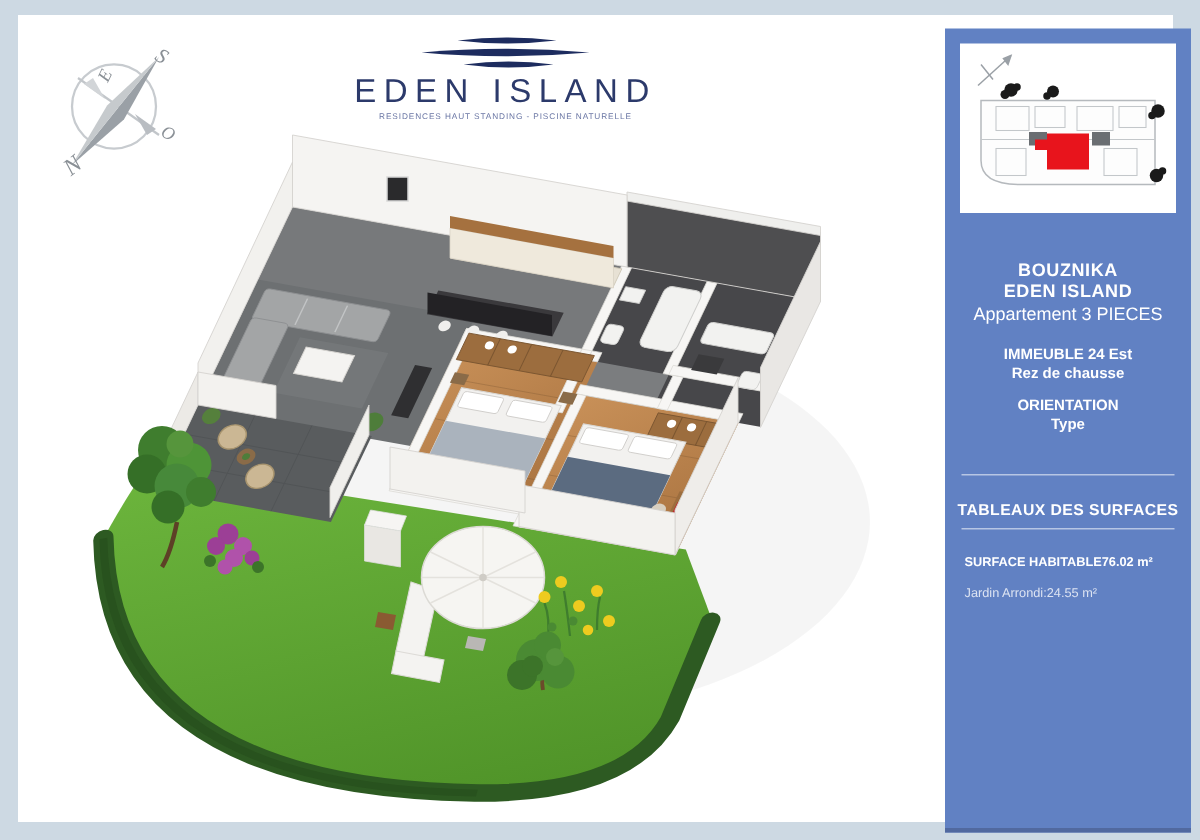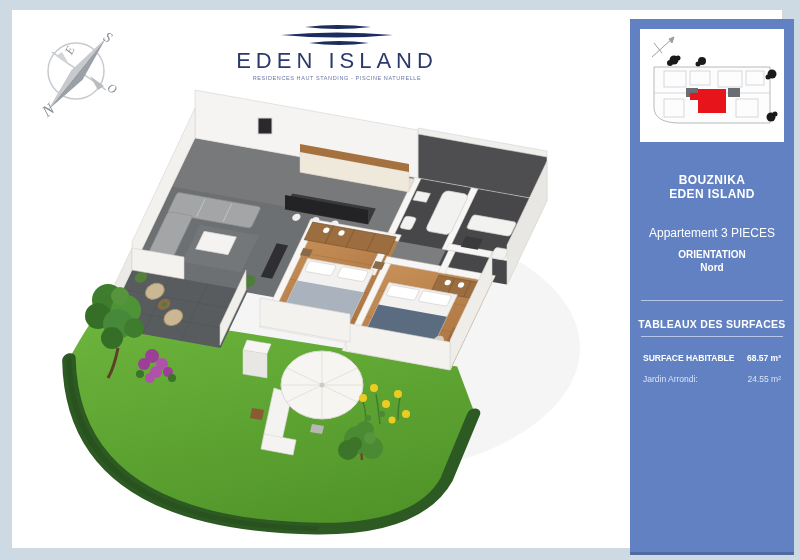--- a/index.html
+++ b/index.html
@@ -21,28 +21,28 @@
   
   .sidebar{
     position:absolute;left:618px;top:9px;width:164px;height:533px;
     background:#6181c3;border-bottom:3px solid #51699f;color:#fff;
   }
   .thumb{
     position:absolute;left:10px;top:10px;width:144px;height:113px;background:#fff;
   }
   .sb-text{position:absolute;left:0;top:123px;width:100%;text-align:center;}
   .sb-title{margin-top:31px;font-size:12px;font-weight:bold;letter-spacing:.4px;line-height:14px;}
-  .sb-apt{margin-top:25px;font-size:12px;line-height:14px;}
+  .sb-apt{margin-top:1px;font-size:12px;line-height:14px;}
   .sb-small{margin-top:14px;font-size:10px;font-weight:bold;line-height:13px;}
   .sb-small2{margin-top:8px;font-size:10px;font-weight:bold;line-height:13px;}
   .sb-divider{height:1px;background:rgba(255,255,255,.55);margin:0 11px;}
   .d1{margin-top:26px;} .d2{margin-top:6px;}
   .sb-surf-title{margin-top:17px;font-size:10.5px;font-weight:bold;letter-spacing:.3px;}
   .surf-rows{margin-top:16px;padding:0 13px;}
-  .surf-row{display:flex;justify-content:space-between;font-size:8.5px;margin-bottom:11px;}
+  .surf-row{display:flex;font-size:8.5px;margin-bottom:11px;}
   .surf-row.bold{font-weight:bold;}
   .surf-row.dim{color:rgba(255,255,255,.78);}
   
   svg text{font-family:"Liberation Sans",sans-serif;}
   .compass-letter{font-family:"Liberation Serif",serif;font-style:italic;fill:#8a9096;}
 </style>
 </head>
 <body>
 
 <div class="page">
@@ -341,31 +341,35 @@
     </div>
 
     <div class="sb-text">
       <div class="sb-title">
         <div>BOUZNIKA</div>
         <div>EDEN ISLAND</div>
       </div>
       <div class="sb-apt">
         <div>Appartement 3 PIECES</div>
       </div>
+      <div class="sb-small">
+        <div>IMMEUBLE 24 Est</div>
+        <div>Rez de chausse</div>
+      </div>
       <div class="sb-small2">
         <div>ORIENTATION</div>
-        <div>Nord</div>
+        <div>Type</div>
       </div>
       <div class="sb-divider d1"></div>
       <div class="sb-surf-title">TABLEAUX DES SURFACES</div>
       <div class="sb-divider d2"></div>
       <div class="surf-rows">
         <div class="surf-row bold">
           <span>SURFACE HABITABLE</span>
-          <span>68.57 m²</span>
+          <span>76.02 m²</span>
         </div>
         <div class="surf-row dim">
           <span>Jardin Arrondi:</span>
           <span>24.55 m²</span>
         </div>
       </div>
     </div>
   </div>
 
 </div>

